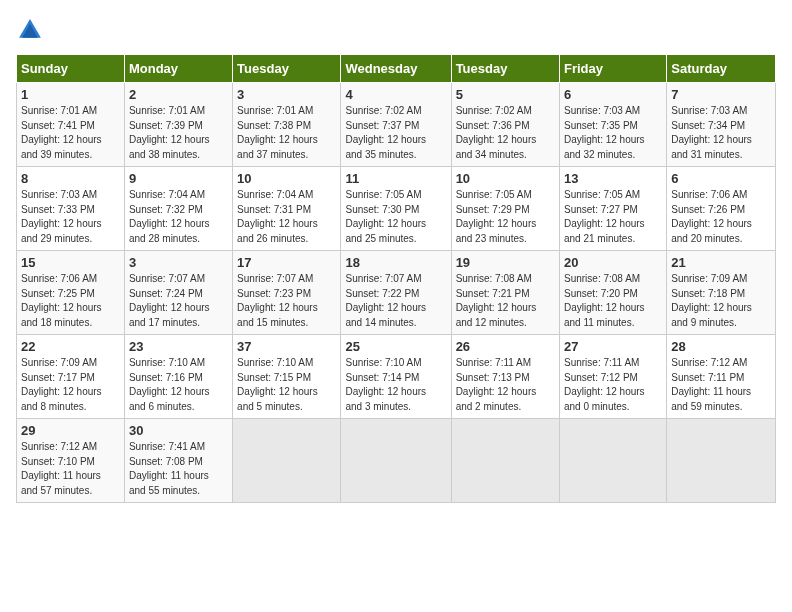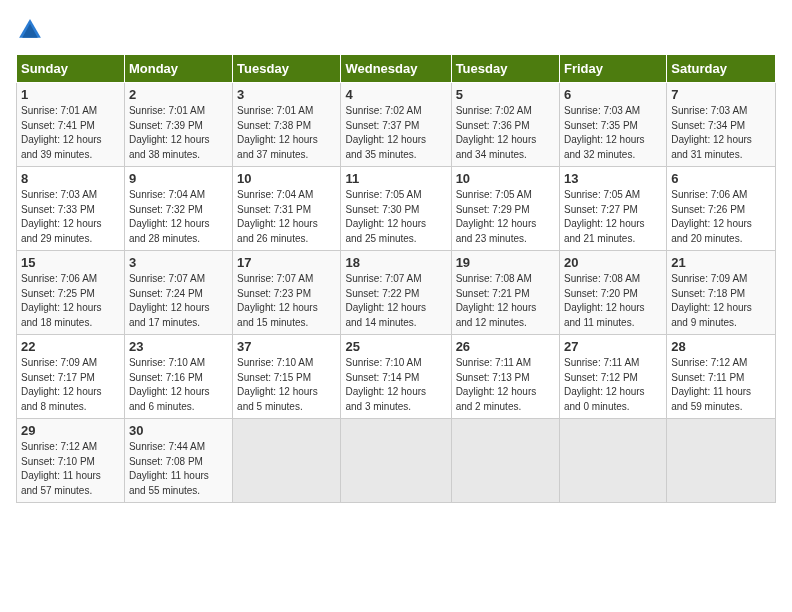--- a/index.html
+++ b/index.html
@@ -327,21 +327,21 @@
       <tr>
         <td>
           <span class="day-num">29</span>
           <div class="day-detail" style="white-space: pre-line;">Sunrise: 7:12 AM
 Sunset: 7:10 PM
 Daylight: 11 hours
 and 57 minutes.</div>
         </td>
         <td>
           <span class="day-num">30</span>
-          <div class="day-detail" style="white-space: pre-line;">Sunrise: 7:44 AM
+          <div class="day-detail" style="white-space: pre-line;">Sunrise: 7:41 AM
 Sunset: 7:08 PM
 Daylight: 11 hours
 and 55 minutes.</div>
         </td>
         <td class="empty"></td>
         <td class="empty"></td>
         <td class="empty"></td>
         <td class="empty"></td>
         <td class="empty"></td>
       </tr>

